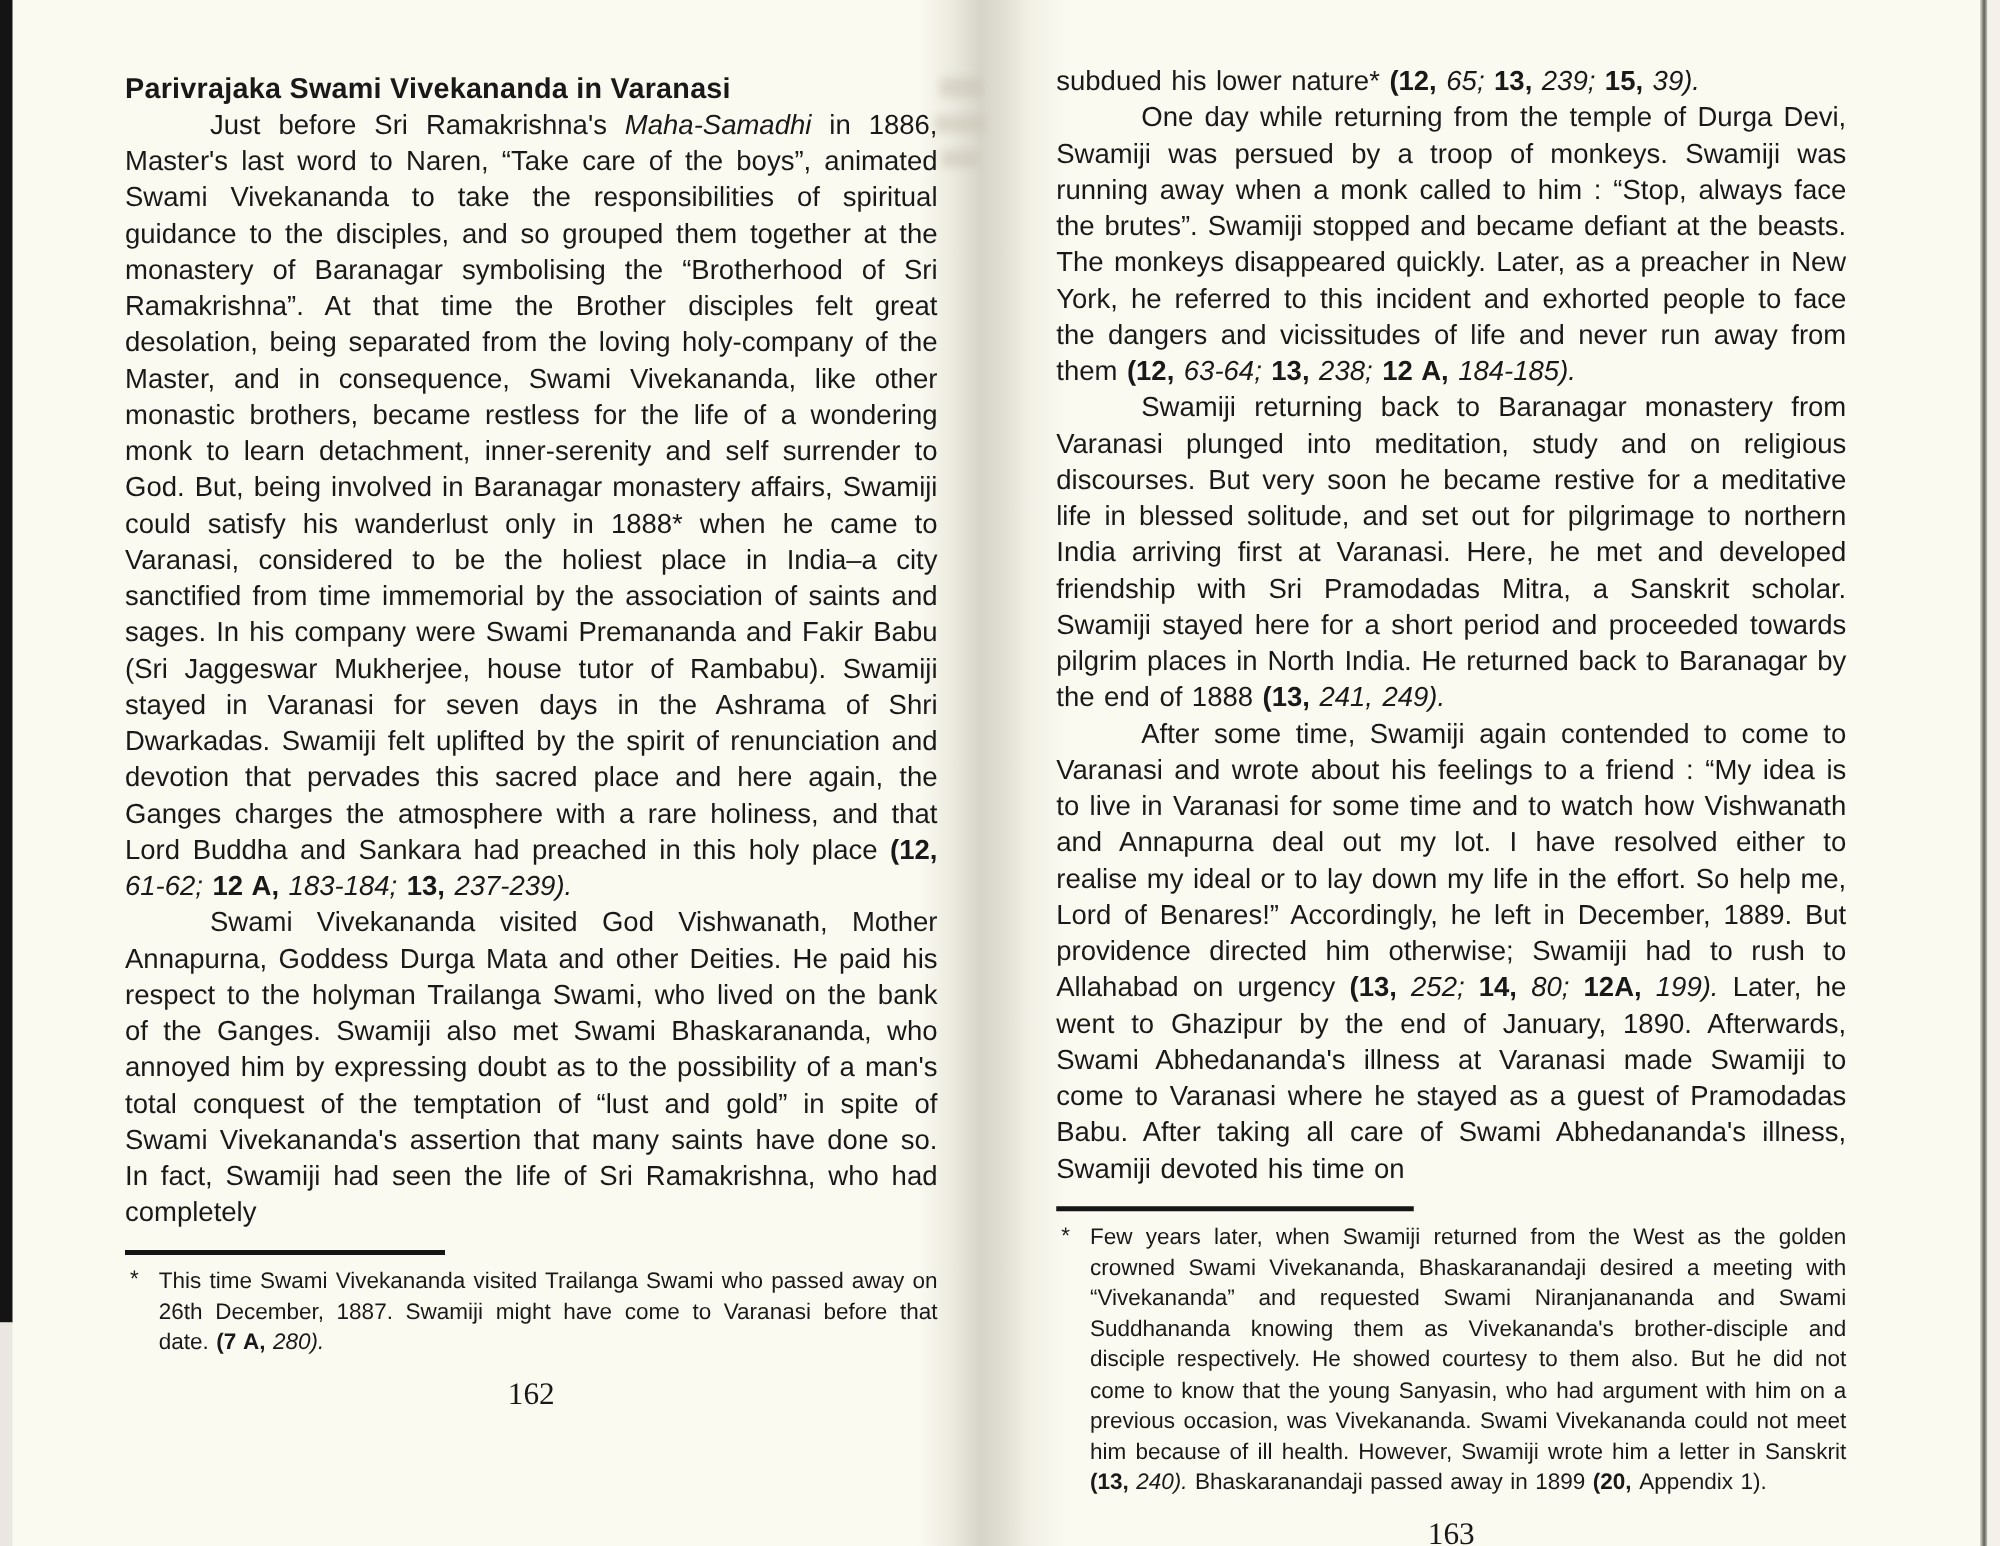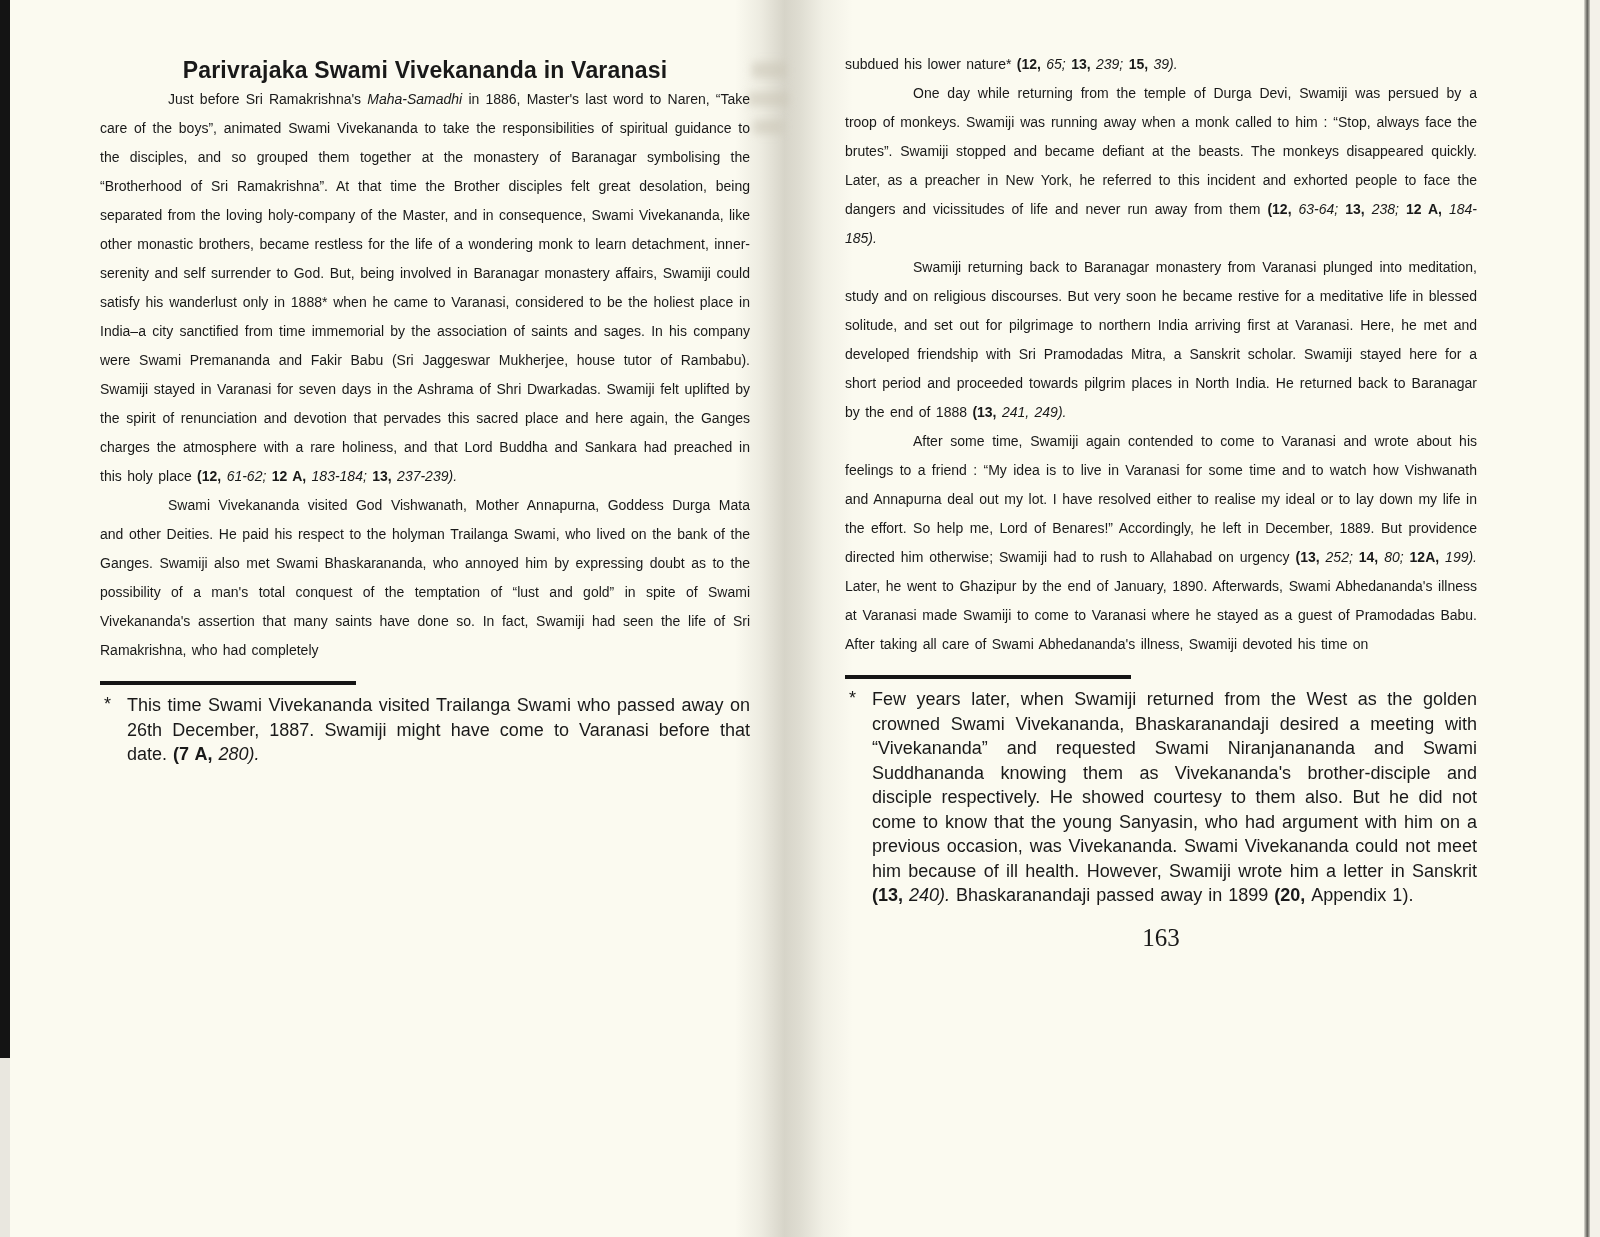--- a/index.html
+++ b/index.html
@@ -45,28 +45,28 @@
   .g2{left:748px;top:92px;width:40px;height:14px;}
   .g3{left:753px;top:120px;width:30px;height:14px;}
 
   .page{position:absolute;top:0;}
   .page-left{left:100px;top:55px;width:650px;}
   .page-right{left:845px;top:50px;width:632px;}
 
   .title{
     margin:0;
     font-size:23px;line-height:30px;font-weight:bold;
-    text-align:center;letter-spacing:0.2px;
+    text-align:left;letter-spacing:0.2px;
   }
   .body{}
   .page-right .body{margin-top:0;}
 
   .para{
     margin:0;text-align:justify;
-    font-size:14px;line-height:29px;
+    font-size:22px;line-height:29px;
     word-spacing:1.5px;
   }
   .para.indent{text-indent:68px;}
   .b{font-weight:bold;font-style:normal;}
   .i{font-style:italic;}
 
   .fn-rule{
     border:0;margin:16px 0 8px 0;
     border-top:4px solid #151515;
   }
@@ -99,20 +99,21 @@
 <section class="page page-left">
   <h1 class="title">Parivrajaka Swami Vivekananda in Varanasi</h1>
   <div class="body">
       <p class="para indent"><span>Just before Sri Ramakrishna's </span><span class="i">Maha-Samadhi</span><span> in 1886, Master's last word to Naren, “Take care of the boys”, animated Swami Vivekananda to take the responsibilities of spiritual guidance to the disciples, and so grouped them together at the monastery of Baranagar symbolising the “Brotherhood of Sri Ramakrishna”. At that time the Brother disciples felt great desolation, being separated from the loving holy-company of the Master, and in consequence, Swami Vivekananda, like other monastic brothers, became restless for the life of a wondering monk to learn detachment, inner-serenity and self surrender to God. But, being involved in Baranagar monastery affairs, Swamiji could satisfy his wanderlust only in 1888* when he came to Varanasi, considered to be the holiest place in India–a city sanctified from time immemorial by the association of saints and sages. In his company were Swami Premananda and Fakir Babu (Sri Jaggeswar Mukherjee, house tutor of Rambabu). Swamiji stayed in Varanasi for seven days in the Ashrama of Shri Dwarkadas. Swamiji felt uplifted by the spirit of renunciation and devotion that pervades this sacred place and here again, the Ganges charges the atmosphere with a rare holiness, and that Lord Buddha and Sankara had preached in this holy place </span><span class="b">(12, </span><span class="i">61-62; </span><span class="b">12 A, </span><span class="i">183-184; </span><span class="b">13, </span><span class="i">237-239).</span></p>
       <p class="para indent"><span>Swami Vivekananda visited God Vishwanath, Mother Annapurna, Goddess Durga Mata and other Deities. He paid his respect to the holyman Trailanga Swami, who lived on the bank of the Ganges. Swamiji also met Swami Bhaskarananda, who annoyed him by expressing doubt as to the possibility of a man's total conquest of the temptation of “lust and gold” in spite of Swami Vivekananda's assertion that many saints have done so. In fact, Swamiji had seen the life of Sri Ramakrishna, who had completely</span></p>
     </div>
   <hr class="fn-rule">
   <div class="footnote">
     <span class="fn-marker">*</span><span class="fn-text"><span>This time Swami Vivekananda visited Trailanga Swami who passed away on 26th December, 1887. Swamiji might have come to Varanasi before that date. </span><span class="b">(7 A, </span><span class="i">280).</span></span>
   </div>
+  <div class="page-number">162</div>
 </section>
 
 <section class="page page-right">
   <div class="body">
       <p class="para"><span>subdued his lower nature* </span><span class="b">(12, </span><span class="i">65; </span><span class="b">13, </span><span class="i">239; </span><span class="b">15, </span><span class="i">39).</span></p>
       <p class="para indent"><span>One day while returning from the temple of Durga Devi, Swamiji was persued by a troop of monkeys. Swamiji was running away when a monk called to him : “Stop, always face the brutes”. Swamiji stopped and became defiant at the beasts. The monkeys disappeared quickly. Later, as a preacher in New York, he referred to this incident and exhorted people to face the dangers and vicissitudes of life and never run away from them </span><span class="b">(12, </span><span class="i">63-64; </span><span class="b">13, </span><span class="i">238; </span><span class="b">12 A, </span><span class="i">184-185).</span></p>
       <p class="para indent"><span>Swamiji returning back to Baranagar monastery from Varanasi plunged into meditation, study and on religious discourses. But very soon he became restive for a meditative life in blessed solitude, and set out for pilgrimage to northern India arriving first at Varanasi. Here, he met and developed friendship with Sri Pramodadas Mitra, a Sanskrit scholar. Swamiji stayed here for a short period and proceeded towards pilgrim places in North India. He returned back to Baranagar by the end of 1888 </span><span class="b">(13, </span><span class="i">241, 249).</span></p>
       <p class="para indent"><span>After some time, Swamiji again contended to come to Varanasi and wrote about his feelings to a friend : “My idea is to live in Varanasi for some time and to watch how Vishwanath and Annapurna deal out my lot. I have resolved either to realise my ideal or to lay down my life in the effort. So help me, Lord of Benares!” Accordingly, he left in December, 1889. But providence directed him otherwise; Swamiji had to rush to Allahabad on urgency </span><span class="b">(13, </span><span class="i">252; </span><span class="b">14, </span><span class="i">80; </span><span class="b">12A, </span><span class="i">199).</span><span> Later, he went to Ghazipur by the end of January, 1890. Afterwards, Swami Abhedananda's illness at Varanasi made Swamiji to come to Varanasi where he stayed as a guest of Pramodadas Babu. After taking all care of Swami Abhedananda's illness, Swamiji devoted his time on</span></p>
     </div>
   <hr class="fn-rule">

